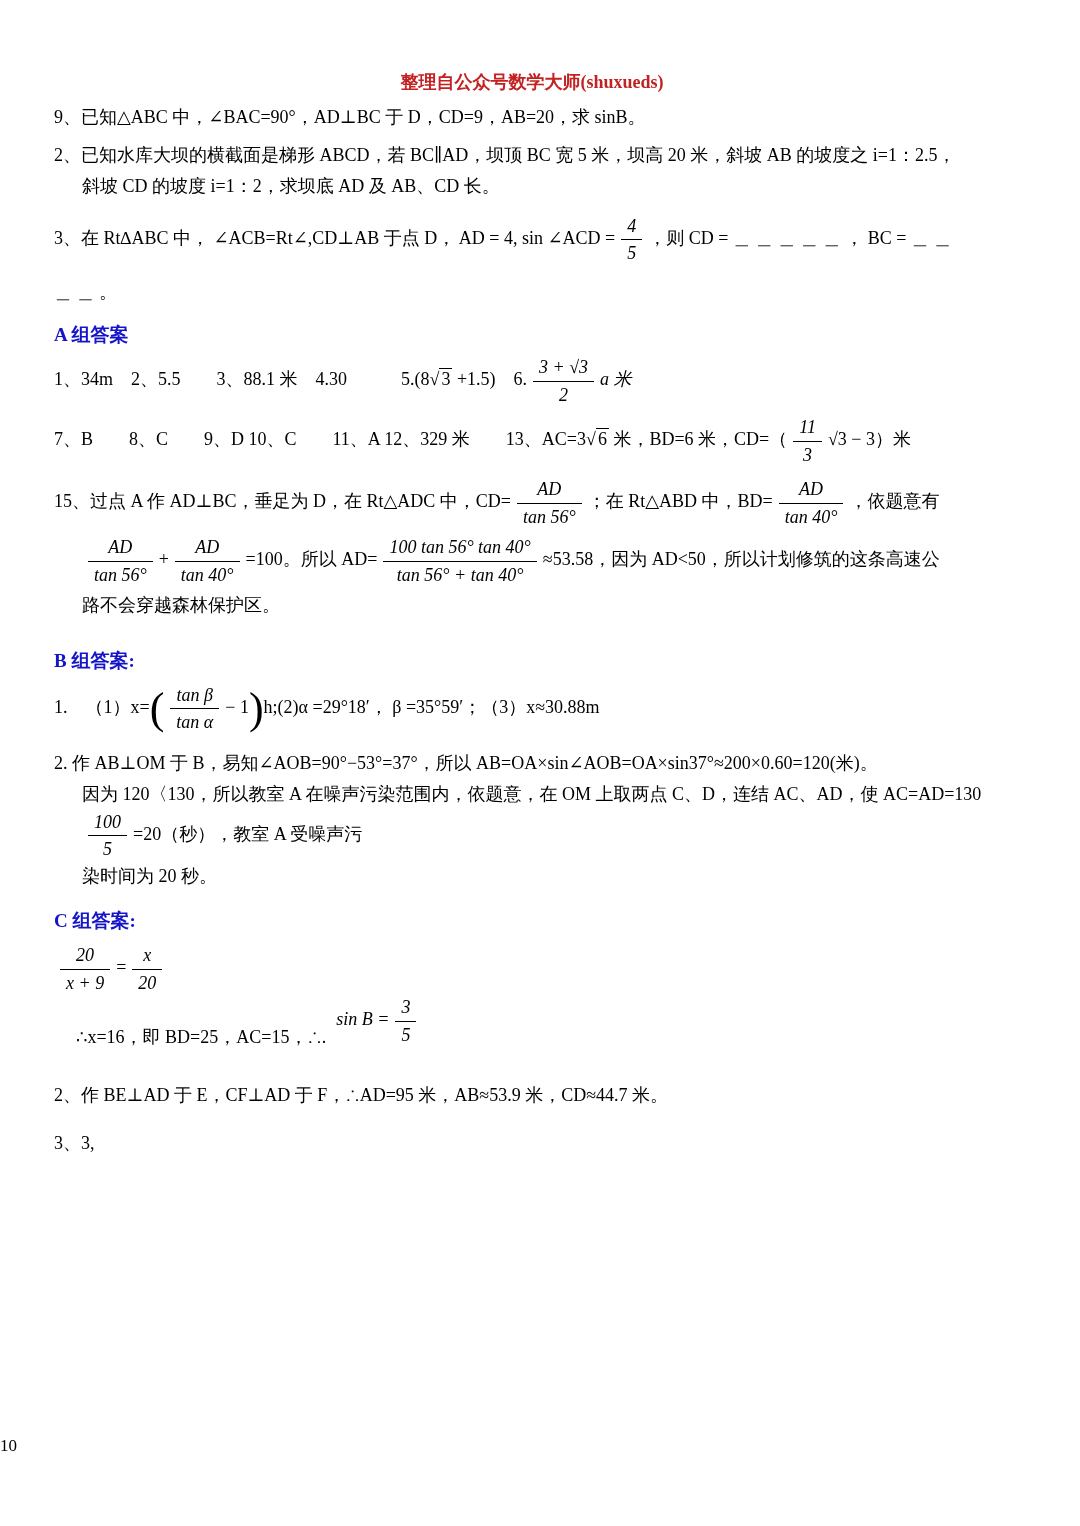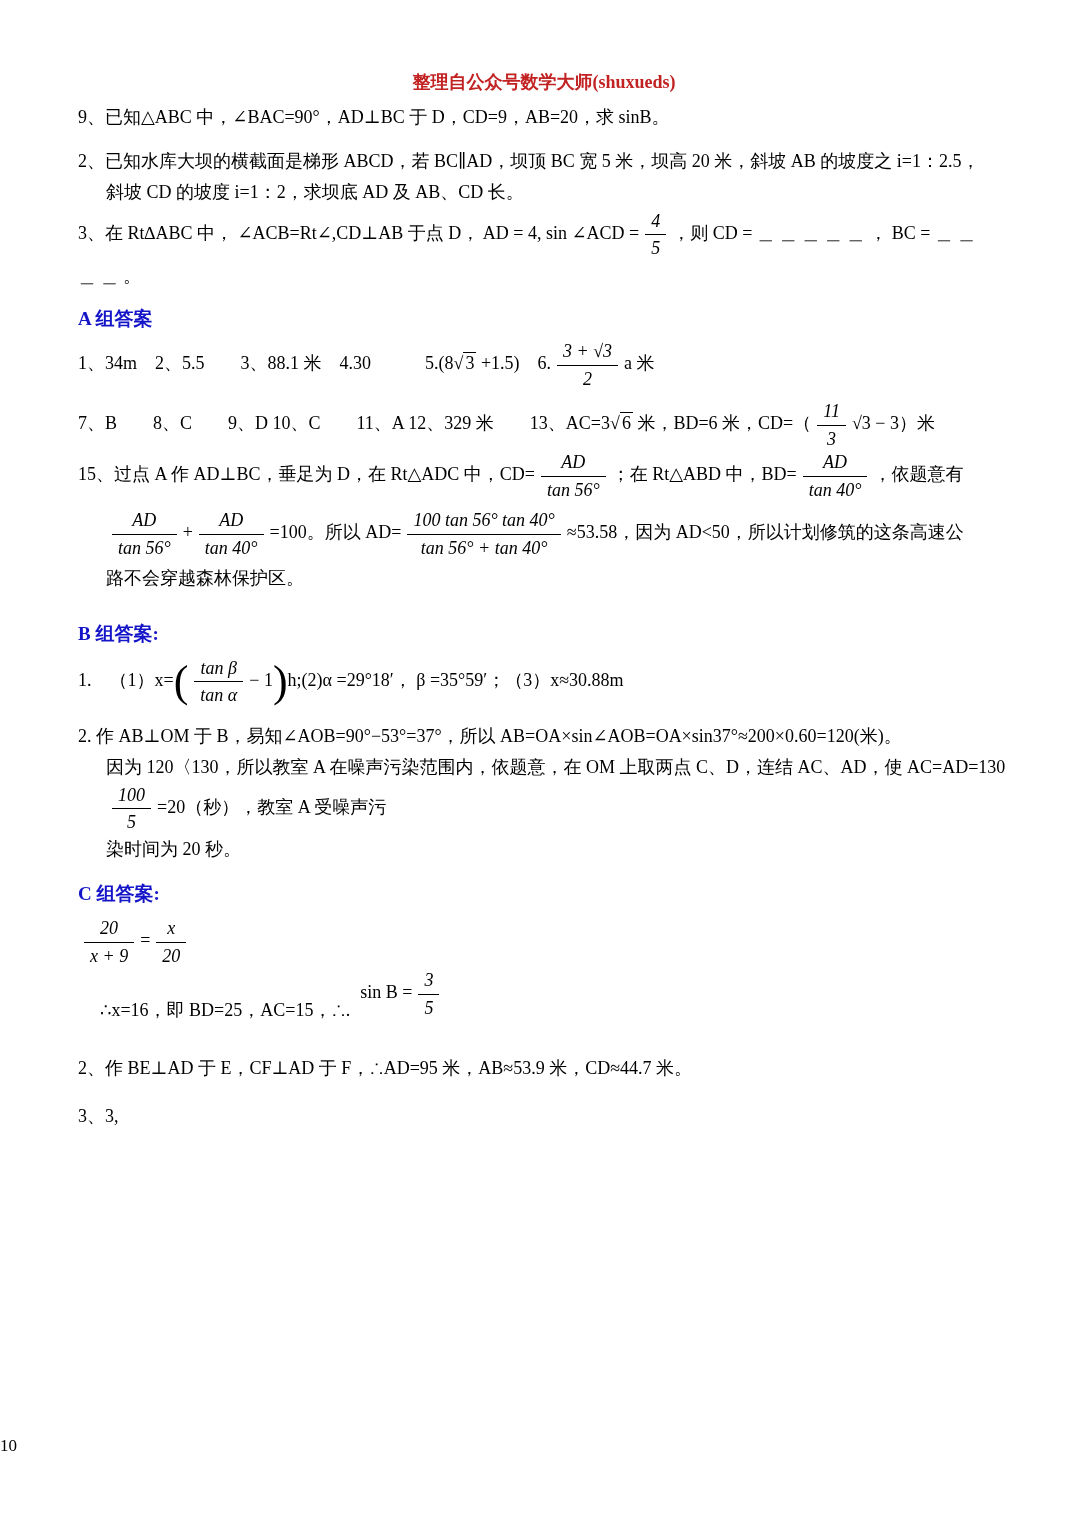--- a/index.html
+++ b/index.html
@@ -2,37 +2,37 @@
 <html style="--header-red: #c22222; --section-blue: #1414c8;"><head>
 <meta charset="utf-8">
 <style>
   * { margin:0; padding:0; box-sizing:border-box; }
   html,body { background:#ffffff; }
   body {
     width:1080px; height:1526px;
     font-family:"Liberation Serif","DejaVu Serif",serif;
     font-size:18px; color:#000;
   }
-  .page { position:relative; width:1080px; height:1526px; padding:70px 70px 0 78px; overflow:hidden; background:#fff; }
+  .page { position:relative; width:1080px; height:1526px; padding:70px 70px 0 54px; overflow:hidden; background:#fff; }
   .header { text-align:center; color:var(--header-red,#c22222); font-size:18px; margin-bottom:8px; font-weight:bold;}
   .line { line-height:1.75; }
   .indent { padding-left:28px; }
   .indent-sm { padding-left:22px; }
   .center { }
   .section-heading { color:var(--section-blue,#1414c8); font-weight:bold; font-size:19px; margin:14px 0 8px 0; }
   .frac { display:inline-block; vertical-align:middle; text-align:center; margin:0 6px; font-style:italic; line-height:1.25; font-size:18px; }
   .frac .num { display:block; padding:0 6px 2px 6px; border-bottom:1.5px solid #000; }
   .frac .den { display:block; padding:2px 6px 0 6px; }
   .sqrt { white-space:nowrap; }
   .sqrt .rad { border-top:1.5px solid #000; padding:0 2px; }
   .bigparen { font-size:44px; font-weight:400; vertical-align:middle; line-height:0.9; font-family:"Liberation Serif",serif; }
-  .ital { }
+  .ital { font-style:italic; }
   sup { font-size:12px; vertical-align:super; }
   .raised { position:relative; top:-18px; margin-left:10px; white-space:nowrap; }
-  .mt2{margin-top:12px}.mt4{margin-top:4px}.mt6{margin-top:1px}.mt8{margin-top:8px}
+  .mt2{margin-top:6px}.mt4{margin-top:4px}.mt6{margin-top:12px}.mt8{margin-top:8px}
   .mt10{margin-top:10px}.mt14{margin-top:14px}.mt16{margin-top:16px}
   .mt20{margin-top:20px}.mt26{margin-top:26px}
   .footer { position:absolute; left:0; bottom:70px; width:100%; font-size:17px; }
 </style>
 </head>
 <body>
 
 <div class="page">
 
   <div class="header">

